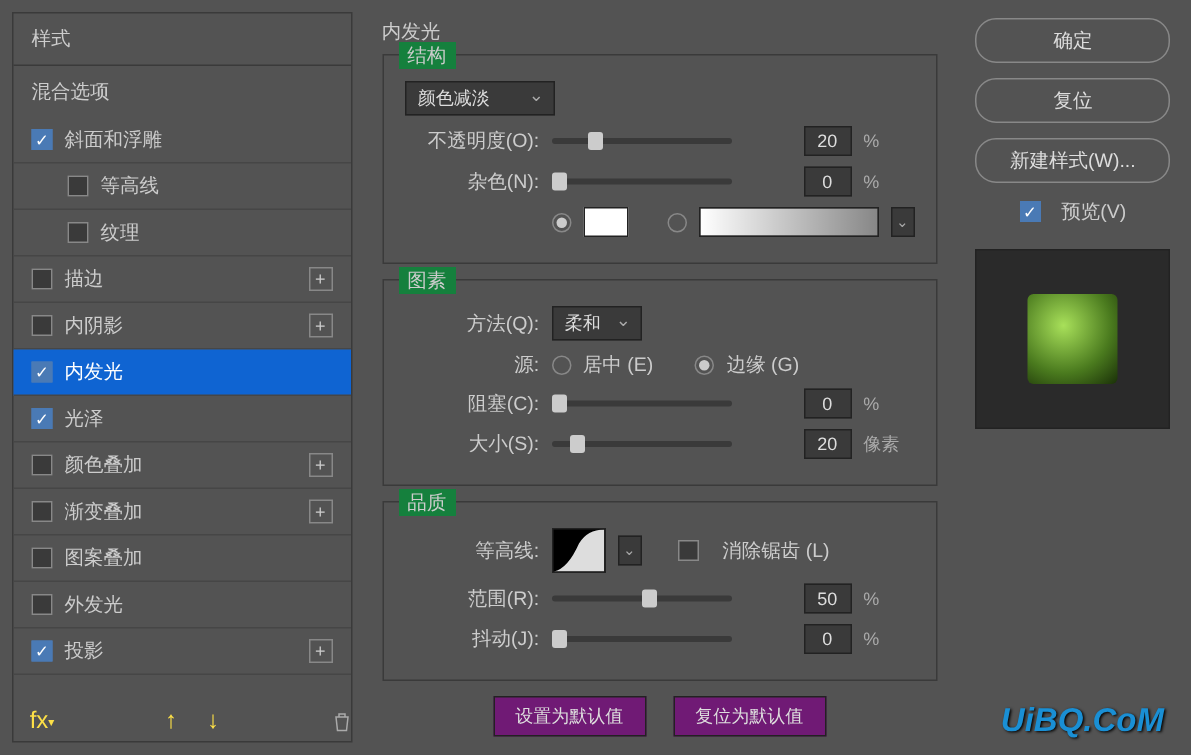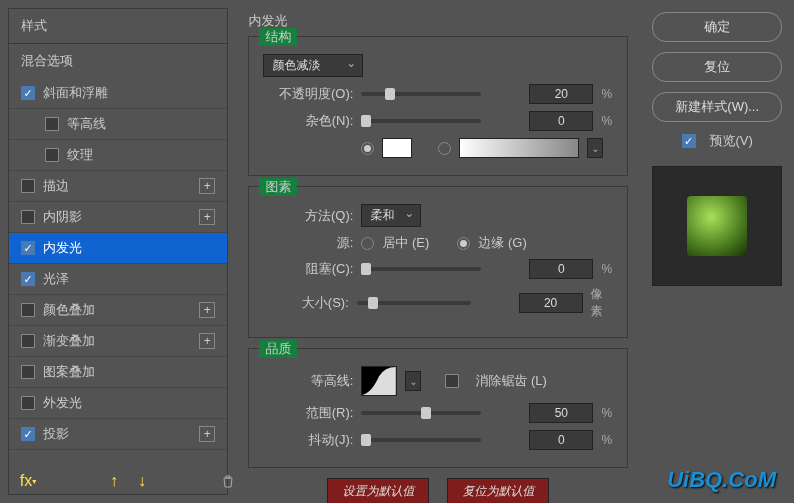--- a/index.html
+++ b/index.html
@@ -20,30 +20,30 @@
 .main { flex: 1; padding: 4px 12px; color: #ccc; font-size: 13px; }
 .main-title { margin-bottom: 6px; }
 .fieldset { border: 1px solid #3a3a3a; padding: 10px 14px; margin-bottom: 10px; position: relative; }
 .fieldset-legend { position: absolute; top: -9px; left: 10px; background: #15803d; padding: 0 6px; font-size: 13px; }
 .row { display: flex; align-items: center; margin: 7px 0; gap: 8px; }
 .label { width: 90px; text-align: right; color: #ccc; }
 .select { background: #3a3a3a; border: 1px solid #222; color: #ddd; padding: 2px 20px 2px 8px; font-size: 12px; position: relative; cursor: pointer; min-width: 100px; }
 .select::after { content: "⌄"; position: absolute; right: 6px; top: 1px; color: #aaa; }
 .slider { width: 120px; height: 4px; background: #3a3a3a; position: relative; border-radius: 2px; }
 .slider .thumb { position: absolute; top: -4px; width: 10px; height: 12px; background: #ccc; border-radius: 2px; }
-.num-input { width: 64px; background: #3a3a3a; border: 1px solid #222; color: #ddd; text-align: center; font-size: 12px; padding: 2px; margin-left: 40px; }
+.num-input { width: 32px; background: #3a3a3a; border: 1px solid #222; color: #ddd; text-align: center; font-size: 12px; padding: 2px; margin-left: 40px; }
 .unit { color: #aaa; font-size: 12px; }
 .radio { width: 13px; height: 13px; border: 1px solid #888; border-radius: 50%; display: inline-flex; align-items: center; justify-content: center; }
 .radio.on::after { content: ""; width: 7px; height: 7px; background: #ccc; border-radius: 50%; }
 .color-swatch { width: 30px; height: 20px; background: #fff; border: 1px solid #222; cursor: pointer; }
 .gradient-swatch { width: 120px; height: 20px; background: linear-gradient(90deg, #fff, rgba(255,255,255,0.3)); border: 1px solid #222; cursor: pointer; }
 .grad-dd { width: 16px; height: 20px; background: #3a3a3a; border: 1px solid #222; display: flex; align-items: center; justify-content: center; color: #aaa; font-size: 10px; }
 .contour-swatch { width: 36px; height: 30px; background: #000; border: 1px solid #222; cursor: pointer; position: relative; }
 .contour-swatch svg { width: 100%; height: 100%; }
-.btn-small { background: #7f1d1d; border: 1px solid #222; color: #ddd; padding: 4px 14px; font-size: 12px; cursor: pointer; font-style: italic; }
+.btn-small { background: #701a75; border: 1px solid #222; color: #ddd; padding: 4px 14px; font-size: 12px; cursor: pointer; }
 .right-panel { width: 150px; display: flex; flex-direction: column; gap: 10px; align-items: center; padding-top: 4px; }
 .btn-round { width: 130px; padding: 5px; background: transparent; border: 1px solid #888; border-radius: 14px; color: #ddd; font-size: 13px; cursor: pointer; text-align: center; }
 .preview-box { width: 130px; height: 120px; background: #2a2a2a; border: 1px solid #222; display: flex; align-items: center; justify-content: center; margin-top: 6px; }
 .preview-thumb { width: 60px; height: 60px; background: radial-gradient(circle at 40% 35%, #a8e05a, #4a7a1e 60%, #1a3008); border-radius: 4px; }
 .preview-chk-row { display: flex; align-items: center; gap: 6px; color: #ccc; font-size: 13px; }
 .watermark { position: absolute; bottom: 10px; right: 18px; color: #1a8fd4; font-size: 22px; font-weight: bold; font-style: italic; text-shadow: 1px 1px 2px #000; margin-top: 28px; }
 </style>
 </head>
 <body>
 

